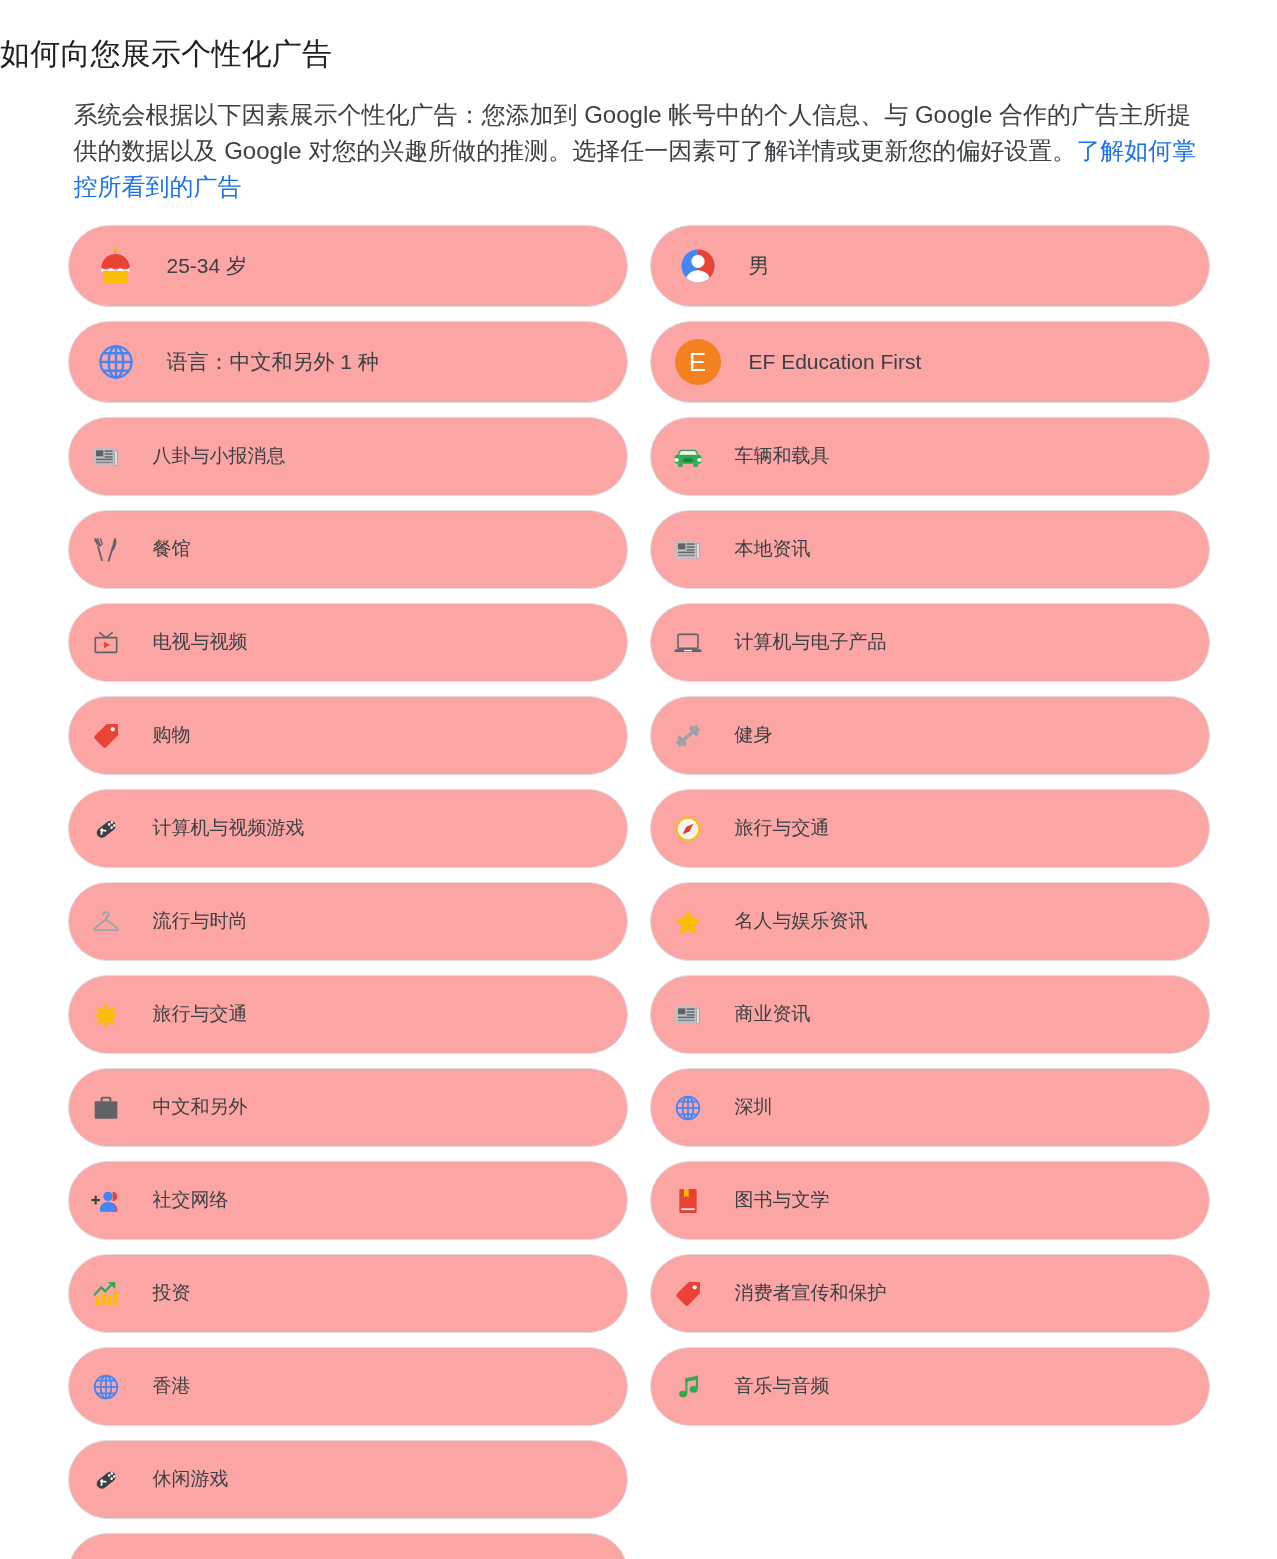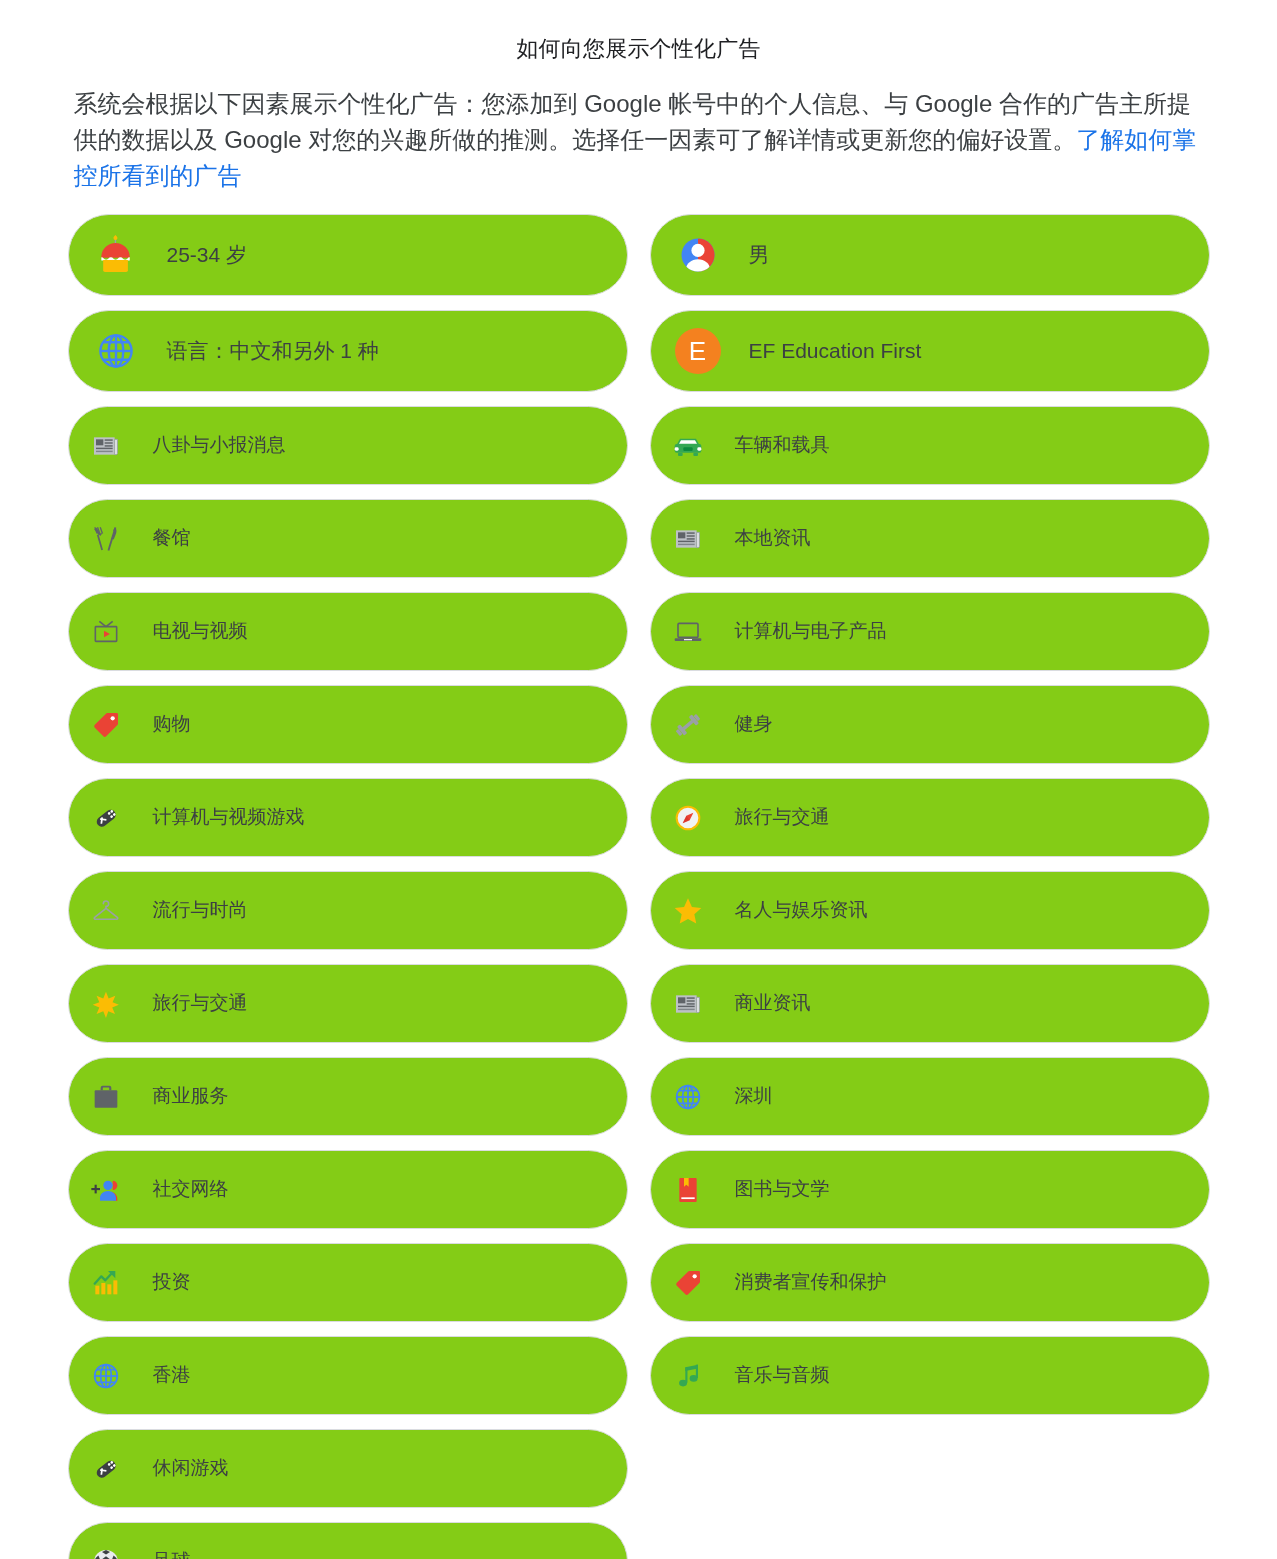--- a/index.html
+++ b/index.html
@@ -13,22 +13,22 @@
     font-family: "Liberation Sans", "DejaVu Sans", sans-serif;
     color: #3c4043;
     -webkit-font-smoothing: antialiased;
   }
   .page {
     width: 1277px;
     box-sizing: border-box;
     padding: 0;
   }
   .page-title {
-    text-align: center;
-    font-size: 22px;
+    text-align: left;
+    font-size: 30px;
     font-weight: 400;
     color: #202124;
     margin: 0;
     padding-top: 34px;
     letter-spacing: 0.2px;
   }
   .intro {
     margin: 22px auto 0 auto;
     width: 1130px;
     font-size: 24px;
@@ -54,21 +54,21 @@
     box-sizing: border-box;
   }
   .col-left { padding-right: 11px; }
   .col-right { padding-left: 11px; }
 
   .card {
     display: flex;
     align-items: center;
     border: 1px solid #dadce0;
     border-radius: 48px;
-    background: #84cc16;
+    background: #fca5a5;
     box-sizing: border-box;
     margin-bottom: 14px;
     cursor: pointer;
   }
   .card.big {
     height: 82px;
     padding-left: 24px;
   }
   .card.small {
     height: 79px;
@@ -238,21 +238,21 @@
         </div>
         <div class="card small">
           <span class="icon-wrap">
             <svg width="32" height="32" viewBox="0 0 48 48">
               <g fill="#5f6368">
                 <path d="M19 7h10a3 3 0 0 1 3 3v4h-3.2v-3.4a.8.8 0 0 0-.8-.8h-8a.8.8 0 0 0-.8.8V14H16v-4a3 3 0 0 1 3-3z"></path>
                 <rect x="7" y="14" width="34" height="26" rx="1.5"></rect>
               </g>
             </svg>
           </span>
-          <span class="label">商业服务</span>
+          <span class="label">中文和另外</span>
         </div>
         <div class="card small">
           <span class="icon-wrap">
             <svg width="32" height="32" viewBox="0 0 48 48">
               <g fill="#3c4043">
                 <rect x="2" y="21" width="13" height="3.2"></rect>
                 <rect x="6.9" y="16.1" width="3.2" height="13"></rect>
               </g>
               <path d="M34 10c4 0 7 3 7 6.8 0 4-3 7.2-7 7.2z" fill="#ea4335"></path>
               <circle cx="27" cy="17" r="7" fill="#4285f4"></circle>

